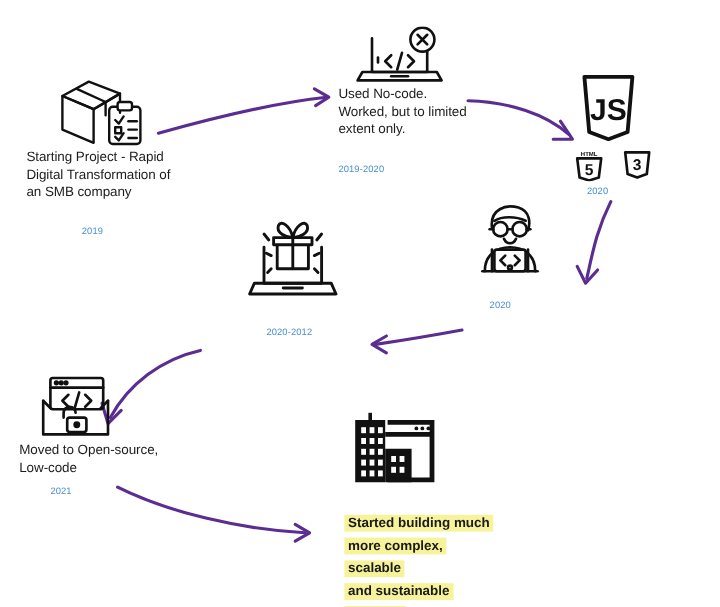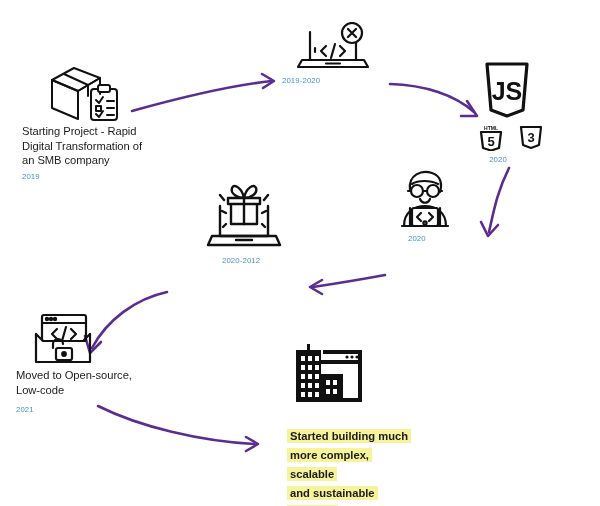--- a/index.html
+++ b/index.html
@@ -19,21 +19,21 @@
   .caption{
     font-size:11.2px;
     line-height:14.6px;
     color:#1c1c1c;
     white-space:pre-line;
     letter-spacing:-0.05px;
   }
   .year{
     font-size:7.8px;
     color:#4a8fd4;
-    margin-top:4px;
+    margin-top:20px;
     letter-spacing:0.1px;
   }
   .hl{
     display:inline;
     background:#f6f39b;
     font-weight:bold;
     font-size:11.2px;
     line-height:17px;
     box-decoration-break:clone;
     -webkit-box-decoration-break:clone;
@@ -100,37 +100,40 @@
           <path d="M65,39 h7"></path>
         <rect x="54" y="44" width="5" height="5"></rect>
           <path d="M65,46 h7"></path>
         <path d="M54,52 l3,3 l4,-6"></path>
           <path d="M65,53 h7"></path>
       </g>
     </svg>
     <div class="caption">Starting Project - Rapid
 Digital Transformation of
 an SMB company</div>
-    <div class="year" style="text-align:left;width:110px;">2019</div>
+    <div class="year" style="text-align:center;width:110px;">2019</div>
   </div>
 
   <div class="node" style="left:282px;top:22px;width:120px;">
     <svg class="icon" width="86" height="50" viewBox="0 0 86 50" style="margin-left:8px;">
       <g fill="none" stroke="#111" stroke-width="2.2" stroke-linejoin="round" stroke-linecap="round">
         <path d="M20,10 L20,38 L66,38 L66,19"></path>
         <path d="M12,38 L74,38 L78,45 L8,45 Z"></path>
         <path d="M36,41.5 h14"></path>
         <circle cx="62" cy="11" r="10" fill="#fff"></circle>
         <path d="M58,7 l8,8 M66,7 l-8,8"></path>
         <path d="M36,24 l-5,5 l5,5"></path>
         <path d="M50,24 l5,5 l-5,5"></path>
         <path d="M45,22 l-4,14"></path>
         <path d="M25,26 v4"></path>
       </g>
     </svg>
+    <div class="caption">Used No-code.
+Worked, but to limited
+extent only.</div>
     <div class="year">2019-2020</div>
   </div>
 
   <div class="node" style="left:461px;top:62px;width:120px;">
     <svg class="icon" width="48" height="56" viewBox="0 0 48 56" style="margin-left:22px;">
       <path d="M4,2 L44,2 L40,48 L24,54 L8,48 Z" fill="none" stroke="#111" stroke-width="3.2" stroke-linejoin="round"></path>
       <text x="24" y="38" font-family="'Liberation Sans',sans-serif" font-size="25" font-weight="bold" text-anchor="middle" fill="#111">JS</text>
     </svg>
     <div style="display:flex;gap:16px;margin-top:5px;margin-left:18px;">
       <svg width="24" height="28" viewBox="0 0 24 28">
@@ -206,21 +209,21 @@
         <path d="M10,24 L10,52 L64,52 L64,24"></path>
         <path d="M10,24 L16,30"></path>
           <path d="M64,24 L58,30"></path>
         <rect x="30" y="38" width="16" height="12" rx="2"></rect>
         <path d="M33,38 v-4 a5,5 0 0 1 10,0" transform="translate(-6,0)"></path>
         <circle cx="38" cy="44" r="1.8" fill="#111"></circle>
       </g>
     </svg>
     <div class="caption">Moved to Open-source,
 Low-code</div>
-    <div class="year" style="margin-top:8px;">2021</div>
+    <div class="year" style="margin-left:26px;margin-top:8px;">2021</div>
   </div>
 
   <div class="node" style="left:262px;top:340px;width:150px;">
     <svg class="icon" width="88" height="62" viewBox="0 0 88 62" style="margin-left:14px;">
       <g fill="#111">
         <rect x="31" y="4" width="3" height="6"></rect>
         <path d="M20,10 h25 v52 h-25 Z"></path>
         <path d="M45,34 h22 v28 h-22 Z"></path>
       </g>
       <g fill="#fff">

